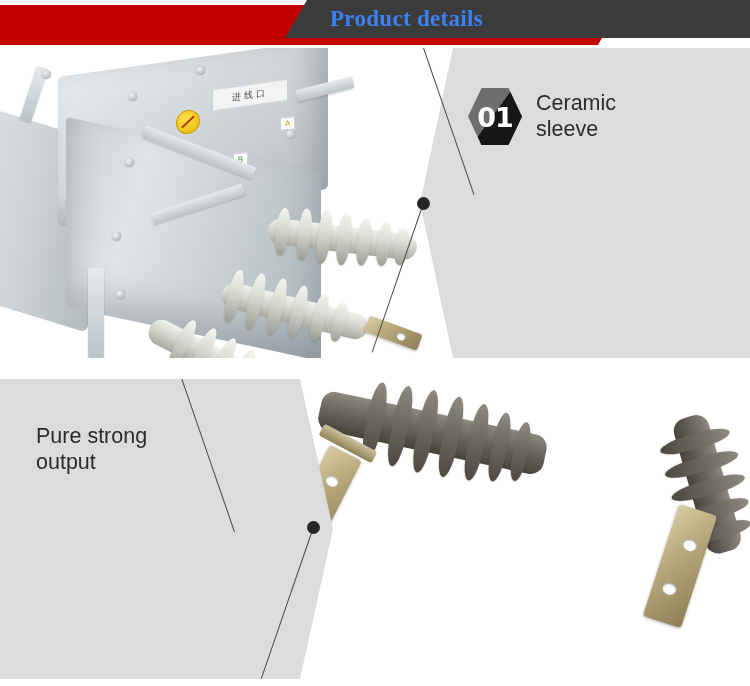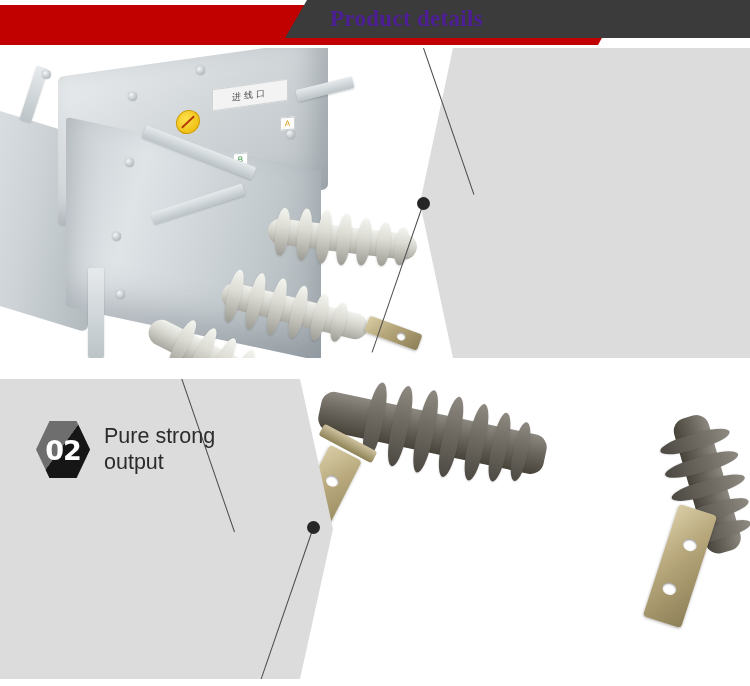--- a/index.html
+++ b/index.html
@@ -31,21 +31,21 @@
     left: 285px; top: 0px;
     width: 465px; height: 38px;
     background: #3b3b3b;
     clip-path: polygon(22px 0, 100% 0, 100% 100%, 0 100%);
   }
   .banner-title {
     position: absolute;
     left: 330px; top: 4px;
     height: 30px;
     line-height: 30px;
-    color: #4c1d95;
+    color: #3b82f6;
     font-family: "Liberation Serif", serif;
     font-size: 23px;
     font-weight: 700;
     letter-spacing: 0.3px;
     white-space: nowrap;
   }
 
   
   .panel {
     position: absolute;
@@ -308,20 +308,25 @@
     </div>
   </div>
 
   <div class="plate plate-right"></div>
   <div class="vline" style="left:423px;top:0;width:1px;height:155px;transform:rotate(-19deg);transform-origin:top center;"></div>
   <div class="vline" style="left:423px;top:155px;width:1px;height:158px;transform:rotate(19deg);transform-origin:top center;"></div>
   <div class="vdot" style="left:417px;top:149px;"></div>
 
   <div class="content" id="content-1">
     <div class="head-row">
+      <div class="hexbadge">
+        <div class="hexnum">01</div>
+      </div>
+      <div class="head-title">Ceramic
+sleeve</div>
     </div>
   </div>
 </div>
 
 <div class="panel" id="panel-2">
 
   <div class="photo" id="photo-2">
 
     <div class="art insulator" style="left:10px;top:-18px;width:250px;height:96px;transform:rotate(12deg);">
       <div class="ins-core" style="width:230px;height:40px;background:linear-gradient(180deg,#8d8981 0%,#6b675f 45%,#474339 100%);"></div>
@@ -354,20 +359,17 @@
     </div>
   </div>
 
   <div class="plate plate-left"></div>
   <div class="vline" style="left:234px;top:-72px;width:1px;height:225px;transform:rotate(-19deg);transform-origin:bottom center;"></div>
   <div class="vline" style="left:313px;top:148px;width:1px;height:205px;transform:rotate(19deg);transform-origin:top center;"></div>
   <div class="vdot" style="left:307px;top:142px;"></div>
 
   <div class="content" id="content-2">
     <div class="head-row">
-      <div class="hexbadge">
-        <div class="hexnum">02</div>
-      </div>
       <div class="head-title">Pure strong
 output</div>
     </div>
   </div>
 </div>
 
 </body></html>

